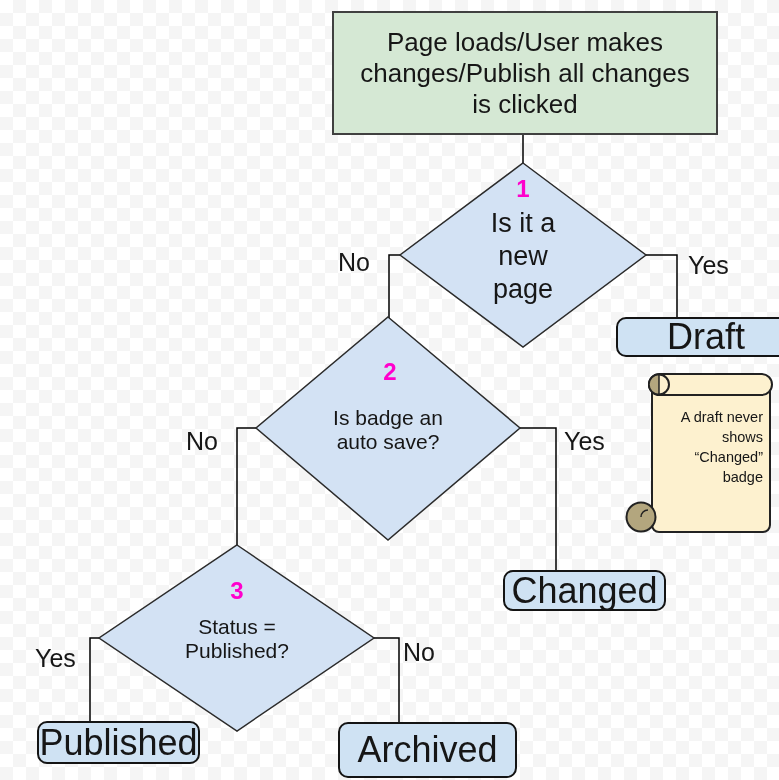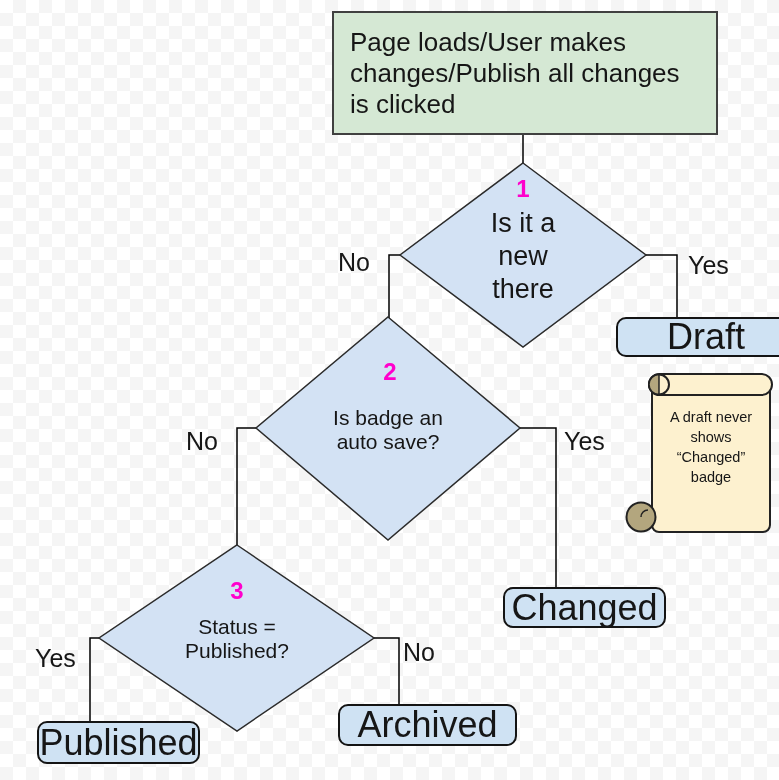--- a/index.html
+++ b/index.html
@@ -13,20 +13,21 @@
     overflow:hidden;
     background-color:#ffffff;
     background-image:conic-gradient(#f5f5f5 25%, #ffffff 0 50%, #f5f5f5 0 75%, #ffffff 0);
     background-size:26px 26px;
     color:#161616;
   }
   #wires{position:absolute;left:0;top:0;width:779px;height:780px;}
   .abs{position:absolute;}
   .node-text{
     display:flex;align-items:center;justify-content:center;
+    text-align:center;
   }
   
   .start-node{
     left:332px;top:11px;width:386px;height:124px;
     background:#d5e8d4;border:2px solid #404040;
     box-sizing:border-box;
     font-size:26px;line-height:31px;
   }
   .start-node .inner{width:350px;}
   
@@ -50,27 +51,27 @@
   .no3{left:403px;top:639px;}
   .yes3{left:35px;top:645px;}
   
   .outcome{
     background:#cfe2f3;border:2px solid #141414;border-radius:10px;
     box-sizing:border-box;
     font-size:36px;
     margin-left:28px;
   }
   .outcome-draft{left:588px;top:317px;width:180px;height:40px;}
-  .outcome-changed{left:475px;top:587px;width:163px;height:41px;}
+  .outcome-changed{left:475px;top:570px;width:163px;height:41px;}
   .outcome-published{left:9px;top:721px;width:163px;height:43px;}
-  .outcome-archived{left:310px;top:704px;width:179px;height:42px;}
+  .outcome-archived{left:310px;top:722px;width:179px;height:56px;}
   
   .note-text{
     left:659px;top:407px;width:104px;
-    font-size:14.5px;line-height:20px;text-align:center;
+    font-size:14.5px;line-height:20px;text-align:right;
   }
 </style>
 </head>
 <body>
 
 <div id="canvas">
 
   <svg id="wires" viewBox="0 0 779 780" xmlns="http://www.w3.org/2000/svg">
     <g stroke="#000000" stroke-width="1.5" fill="none">
       <polyline points="523,135 523,165"></polyline>
@@ -96,21 +97,21 @@
       <circle cx="641" cy="517" r="14.5" fill="#b3a67e" stroke="#222222" stroke-width="2"></circle>
       <path d="M 641 517 a 7 7 0 0 1 7 -7" fill="none" stroke="#222222" stroke-width="1.5"></path>
     </g>
   </svg>
 
   <div class="abs node-text start-node">
     <div class="inner">Page loads/User makes changes/Publish all changes is clicked</div>
   </div>
 
   <div class="abs decision-number num1">1</div>
-  <div class="abs decision-label d1-label">Is it a new there</div>
+  <div class="abs decision-label d1-label">Is it a new page</div>
   <div class="abs edge-label no1">No</div>
   <div class="abs edge-label yes1">Yes</div>
 
   <div class="abs decision-number num2">2</div>
   <div class="abs decision-label d2-label">Is badge an auto save?</div>
   <div class="abs edge-label no2">No</div>
   <div class="abs edge-label yes2">Yes</div>
 
   <div class="abs decision-number num3">3</div>
   <div class="abs decision-label d3-label">Status = Published?</div>

